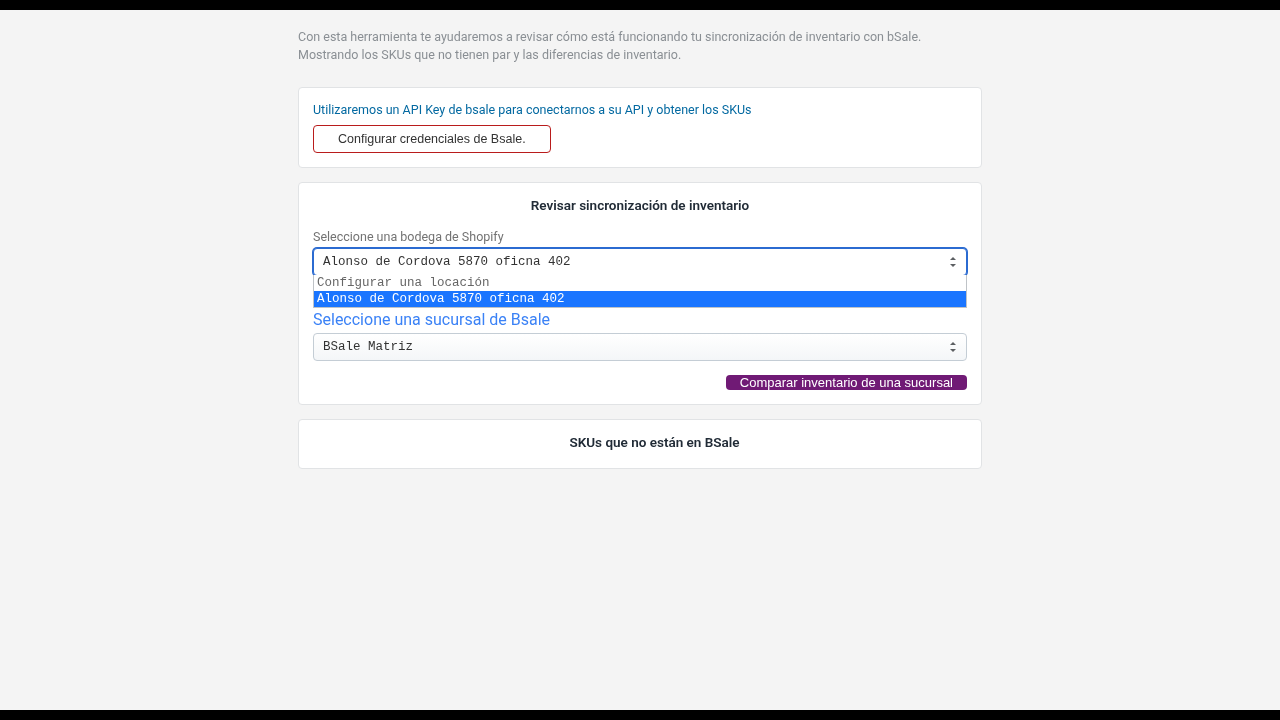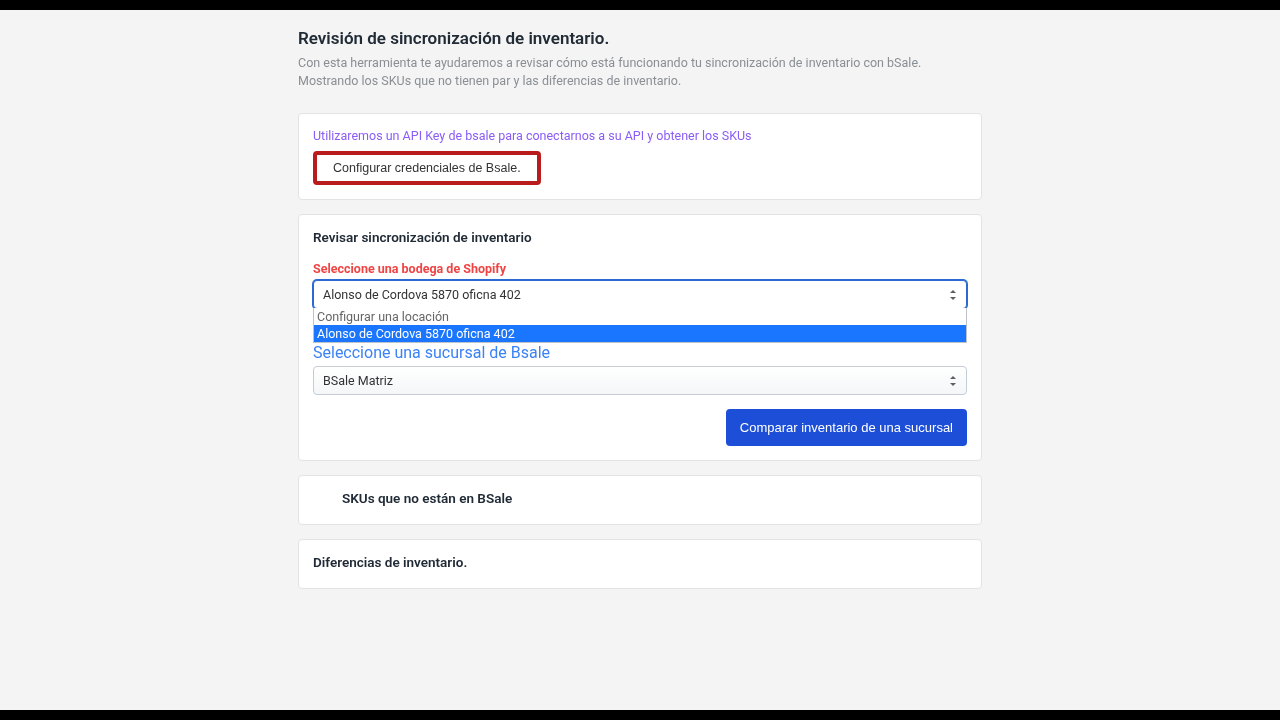--- a/index.html
+++ b/index.html
@@ -35,47 +35,48 @@
   .card {
     background: #fff;
     border: 1px solid #e1e3e5;
     border-radius: 4px;
     padding: 14px;
     margin-bottom: 14px;
     position: relative;
   }
   .card .info-text {
     font-size: 12.5px;
-    color: #8b5cf6;
+    color: #0369a1;
     margin-bottom: 8px;
   }
   .btn-outline {
     background: #fff;
-    border: 4px solid #b91c1c;
-    border-radius: 4px;
-    padding: 6px 16px;
+    border: 1px solid #b91c1c;
+    border-radius: 4px;
+    padding: 6px 24px;
     font-size: 12.5px;
     color: #333;
     cursor: pointer;
   }
   .section-title {
     font-size: 13.5px;
     font-weight: 600;
     margin-bottom: 16px;
+    text-align: center;
   }
   .field-label {
     font-size: 12.5px;
-    color: #ef4444;
+    color: #737373;
     margin-bottom: 4px;
     display: block;
-    font-weight: bold;
   }
   .select-wrap {
     position: relative;
     margin-bottom: 14px;
+    font-family: Liberation Mono, monospace;
   }
   .select {
     width: 100%;
     border: 1px solid #c4cdd5;
     border-radius: 4px;
     padding: 6px 28px 6px 9px;
     font-size: 12.5px;
     background: linear-gradient(#ffffff, #f4f6f8);
     color: #333;
     cursor: pointer;
@@ -126,45 +127,44 @@
     padding: 1px 3px;
     font-size: 12.5px;
     color: #666;
     cursor: pointer;
   }
   .dropdown-option.selected {
     background: #1a75ff;
     color: #fff;
   }
   .btn-primary {
-    background: #1d4ed8;
+    background: #701a75;
     color: #fff;
     border: none;
     border-radius: 4px;
-    padding: 11px 14px;
+    padding: 0 14px;
     font-size: 13px;
     font-weight: 500;
     cursor: pointer;
     float: right;
   }
   .btn-row { overflow: hidden; margin-top: 6px; }
   .second-label-block {
     font-size: 16px;
     color: #3b82f6;
     margin-bottom: 4px;
   }
 </style>
 </head>
 <body>
 
 <div class="topbar"></div>
 
 <div class="container">
 
-  <h1 class="page-title">Revisión de sincronización de inventario.</h1>
   <p class="page-desc">Con esta herramienta te ayudaremos a revisar cómo está funcionando tu sincronización de inventario con bSale. Mostrando los SKUs que no tienen par y las diferencias de inventario.</p>
 
   <div class="card">
     <div class="info-text">Utilizaremos un API Key de bsale para conectarnos a su API y obtener los SKUs</div>
     <button class="btn-outline">Configurar credenciales de Bsale.</button>
   </div>
 
   <div class="card">
     <div class="section-title">Revisar sincronización de inventario</div>
 
@@ -190,19 +190,16 @@
 
     <div class="btn-row">
       <button class="btn-primary">Comparar inventario de una sucursal</button>
     </div>
   </div>
 
   <div class="card">
     <div class="section-title" style="margin-bottom:4px;margin-left:29px;">SKUs que no están en BSale</div>
   </div>
 
-  <div class="card">
-    <div class="section-title" style="margin-bottom:4px;">Diferencias de inventario.</div>
-  </div>
 
 </div>
 
 <div class="bottombar"></div>
 
 </body></html>

